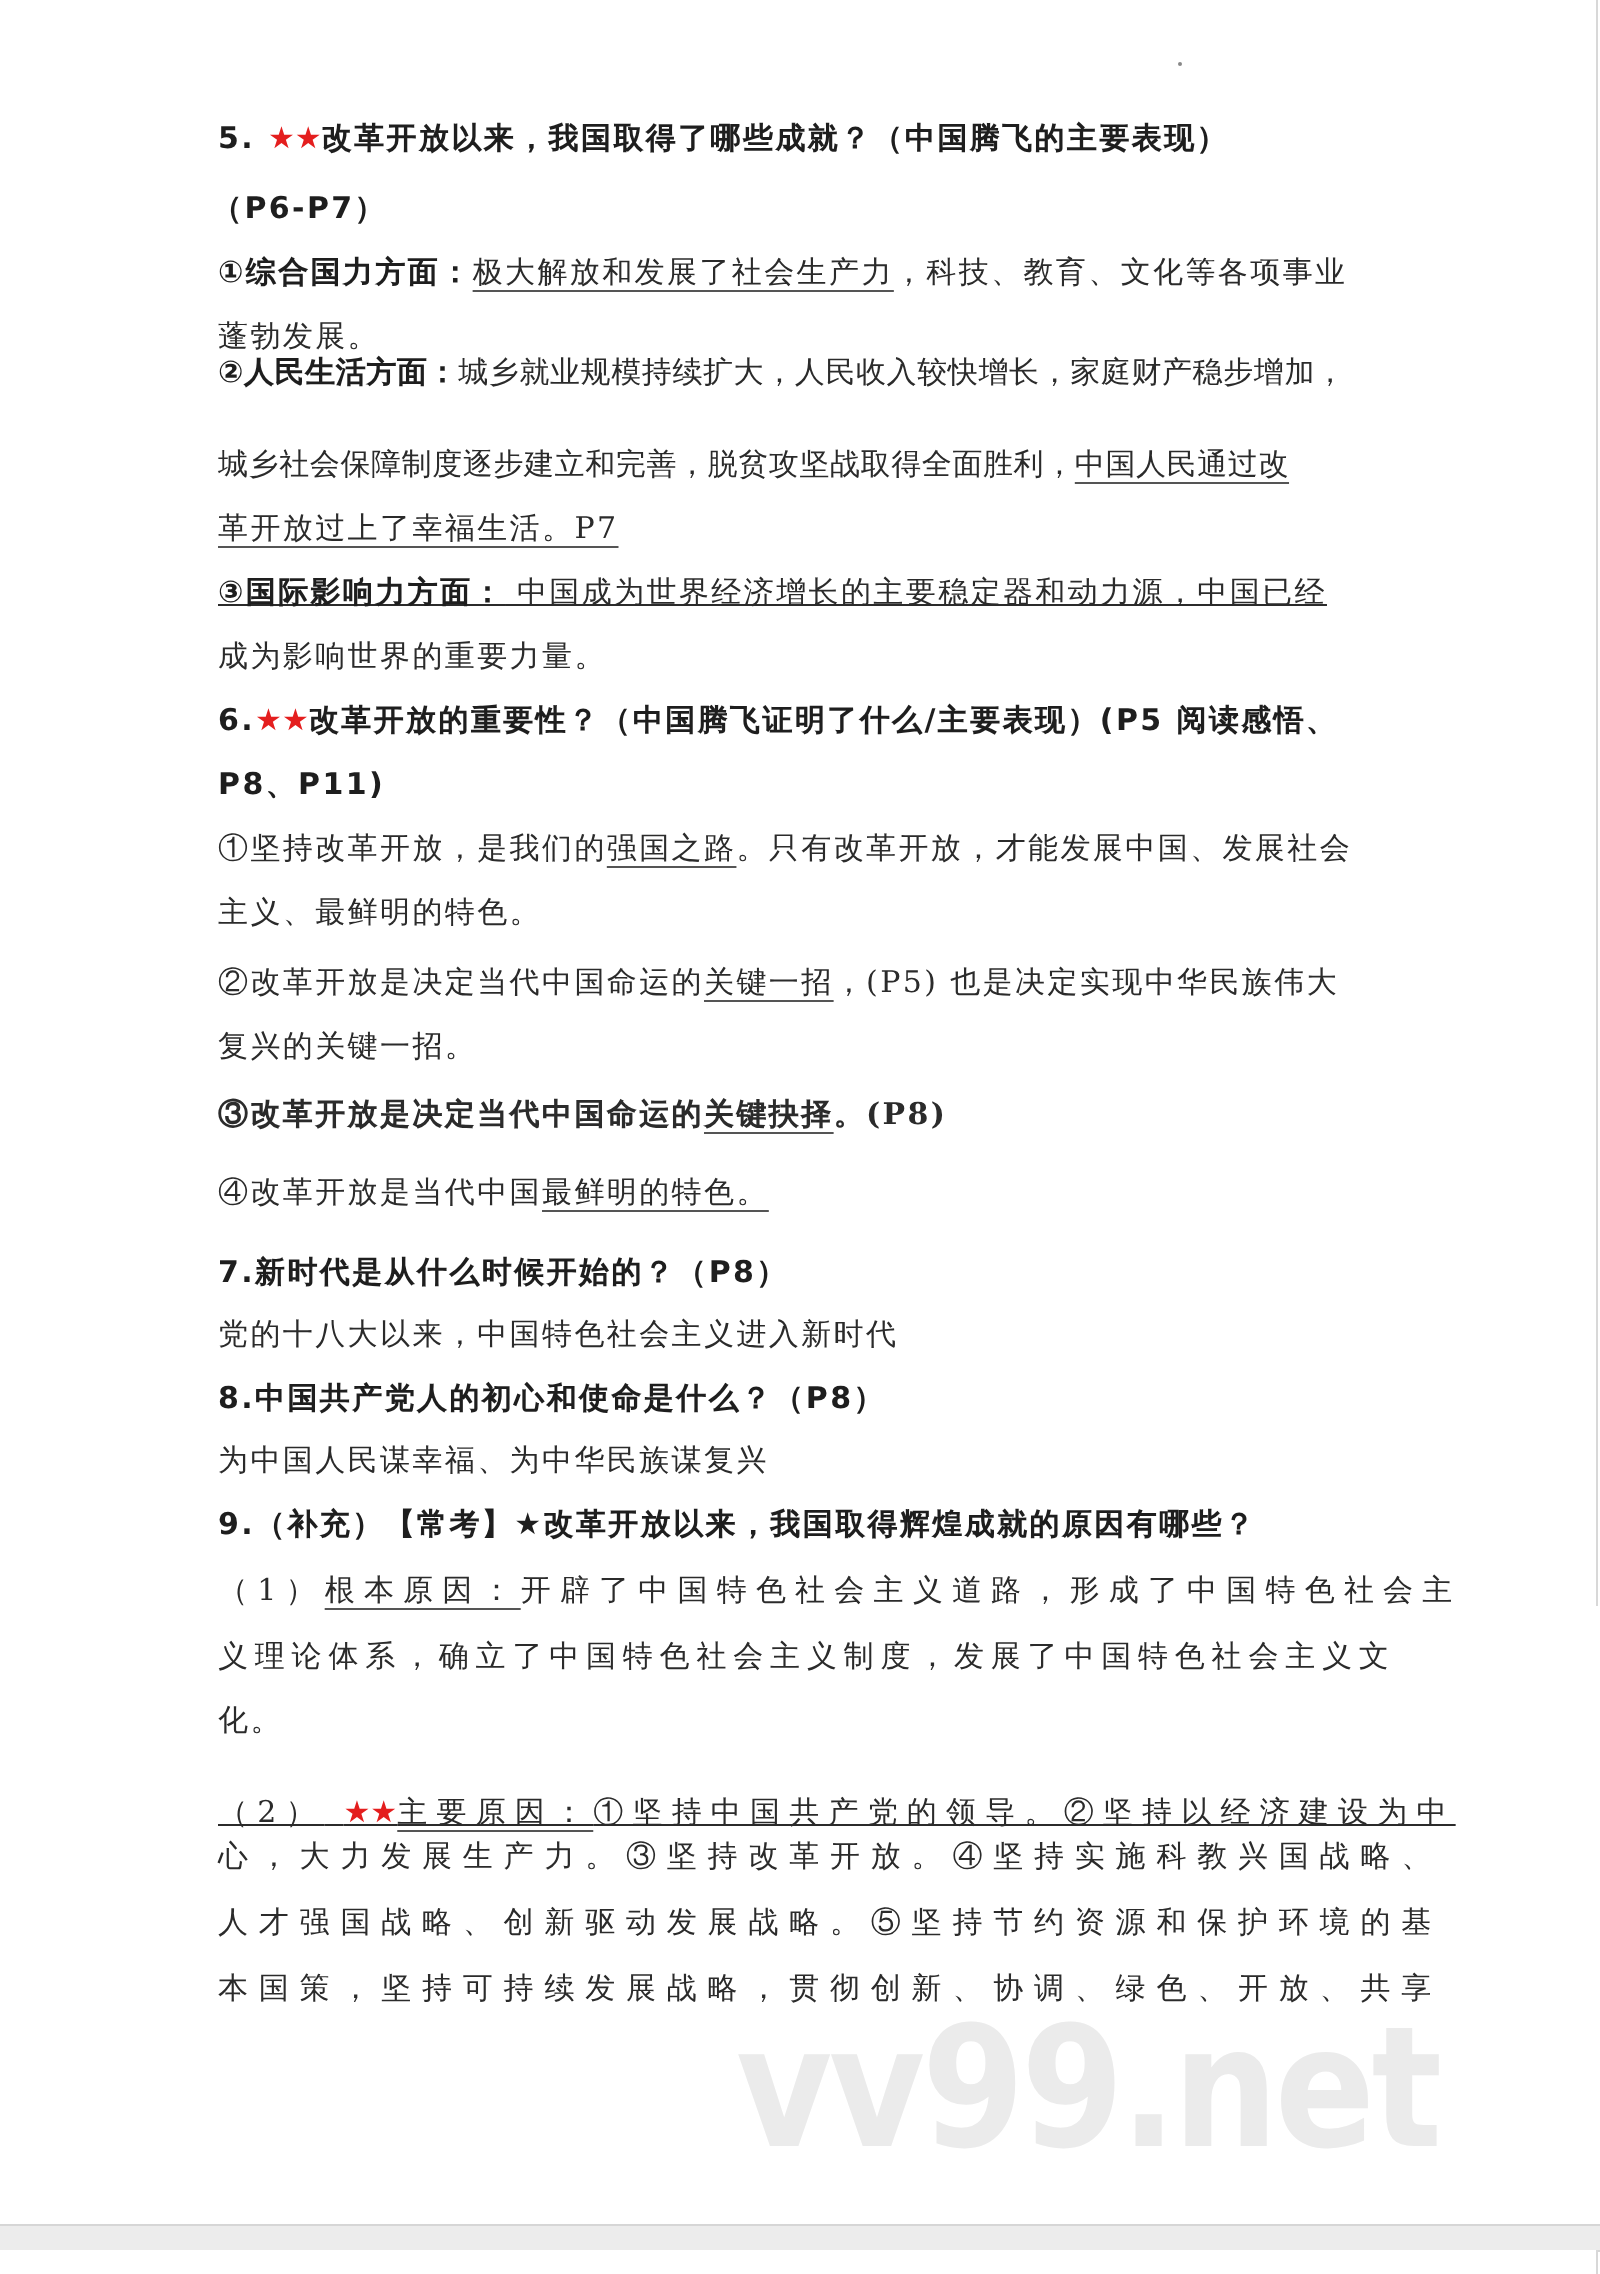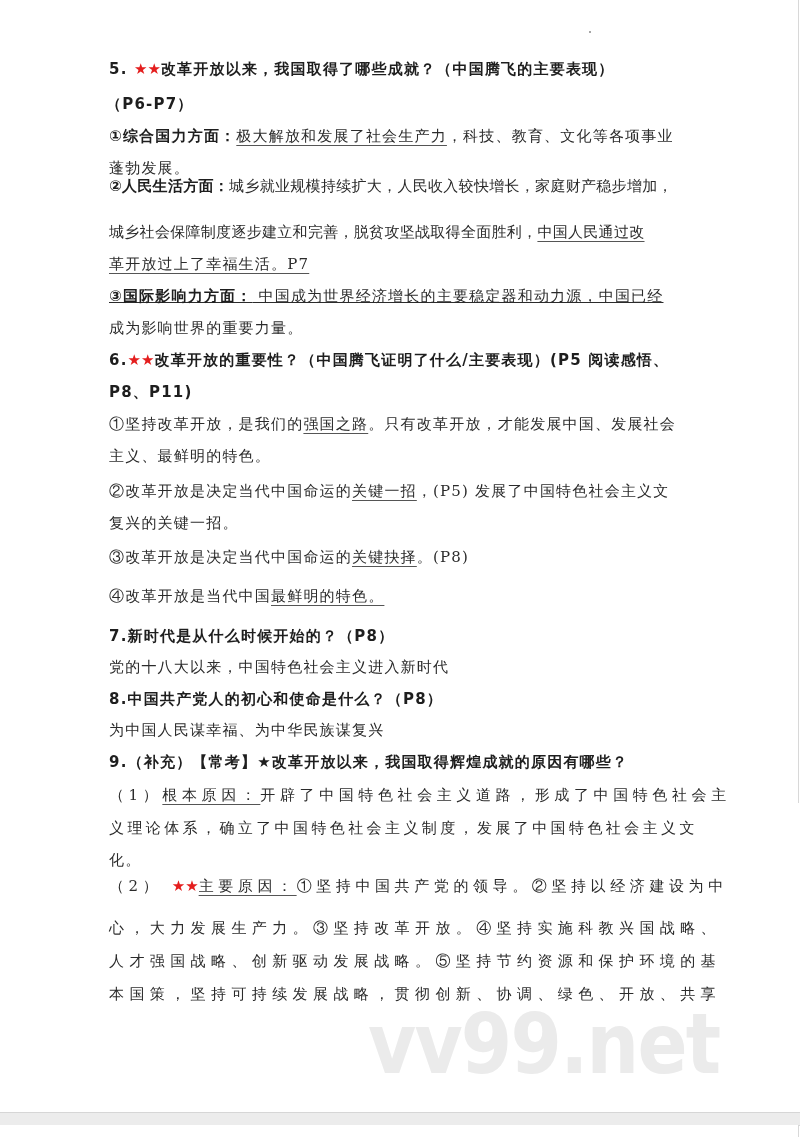--- a/index.html
+++ b/index.html
@@ -81,25 +81,25 @@
       <span>6.</span><span class="star">★★</span><span>改革开放的重要性？（中国腾飞证明了什么/主要表现）(P5 阅读感悟、</span>
     </div>
     <div class="line bold" style="top:323px;">P8、P11)</div>
 
     <div class="line" style="top:355px;">
       <span>①坚持改革开放，是我们的</span><span class="u">强国之路</span><span>。只有改革开放，才能发展中国、发展社会</span>
     </div>
     <div class="line" style="top:387px;">主义、最鲜明的特色。</div>
 
     <div class="line" style="top:422px;">
-      <span>②改革开放是决定当代中国命运的</span><span class="u">关键一招</span><span>，(P5) 发展了中国特色社会主义文</span>
+      <span>②改革开放是决定当代中国命运的</span><span class="u">关键一招</span><span>，(P5) 也是决定实现中华民族伟大</span>
     </div>
     <div class="line" style="top:454px;">复兴的关键一招。</div>
 
-    <div class="line" style="top:488px;">
+    <div class="line" style="top:488px;font-weight:bold;">
       <span>③改革开放是决定当代中国命运的</span><span class="u">关键抉择</span><span>。(P8)</span>
     </div>
 
     <div class="line" style="top:527px;">
       <span>④改革开放是当代中国</span><span class="u">最鲜明的特色。</span>
     </div>
 
     <div class="line bold" style="top:567px;">7.新时代是从什么时候开始的？（P8）</div>
     <div class="line" style="top:598px;">党的十八大以来，中国特色社会主义进入新时代</div>
 
@@ -107,21 +107,21 @@
     <div class="line" style="top:661px;">为中国人民谋幸福、为中华民族谋复兴</div>
 
     <div class="line bold" style="top:693px;">9.（补充）【常考】★改革开放以来，我国取得辉煌成就的原因有哪些？</div>
 
     <div class="line wide" style="top:726px; letter-spacing:4.6px;">
       <span>（1）</span><span class="u">根本原因：</span><span>开辟了中国特色社会主义道路，形成了中国特色社会主</span>
     </div>
     <div class="line" style="top:759px; letter-spacing:3.4px;">义理论体系，确立了中国特色社会主义制度，发展了中国特色社会主义文</div>
     <div class="line" style="top:791px;">化。</div>
 
-    <div class="line" style="top:817px; letter-spacing:4.6px;">
+    <div class="line" style="top:837px; letter-spacing:4.6px;text-decoration:underline;">
       <span>（2）</span>
       <span class="star">★★</span><span class="u">主要原因：</span><span>①坚持中国共产党的领导。②坚持以经济建设为中</span>
     </div>
     <div class="line" style="top:859px; letter-spacing:5.4px;">心，大力发展生产力。③坚持改革开放。④坚持实施科教兴国战略、</div>
     <div class="line" style="top:892px; letter-spacing:5.4px;">人才强国战略、创新驱动发展战略。⑤坚持节约资源和保护环境的基</div>
     <div class="line" style="top:925px; letter-spacing:5.4px;">本国策，坚持可持续发展战略，贯彻创新、协调、绿色、开放、共享</div>
   </div>
 
   <div class="watermark">vv99.net</div>
 </div>

